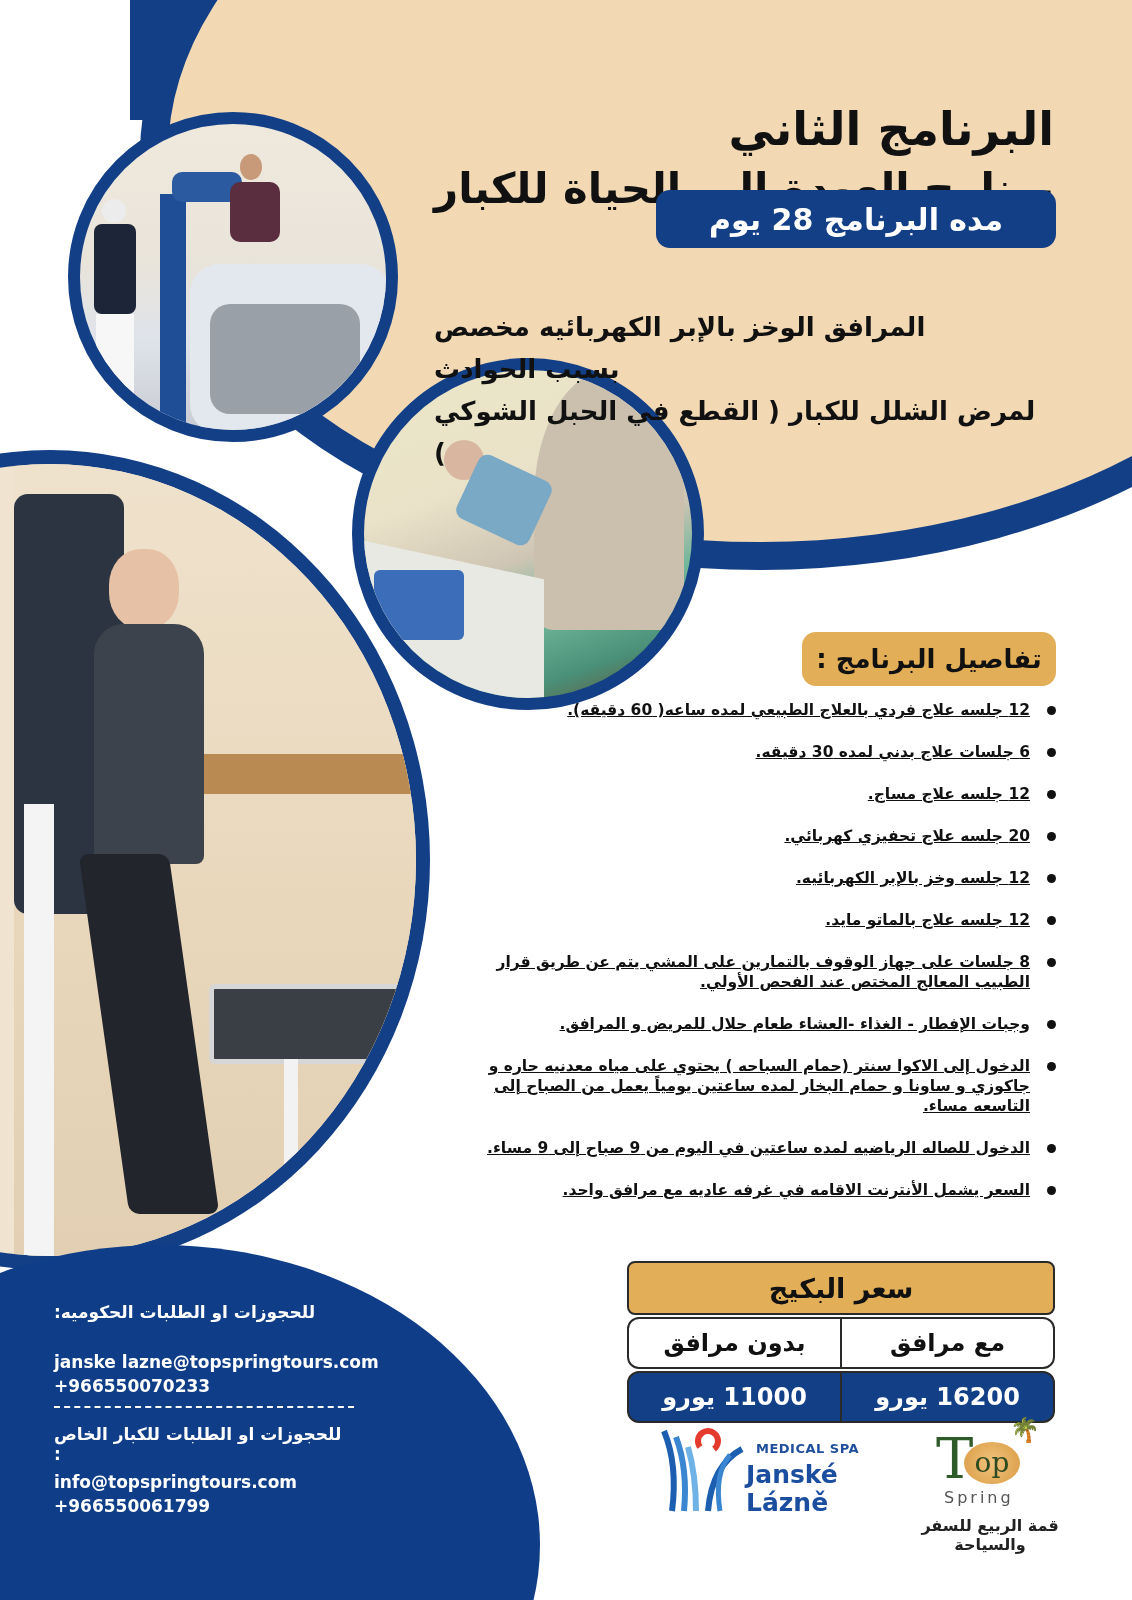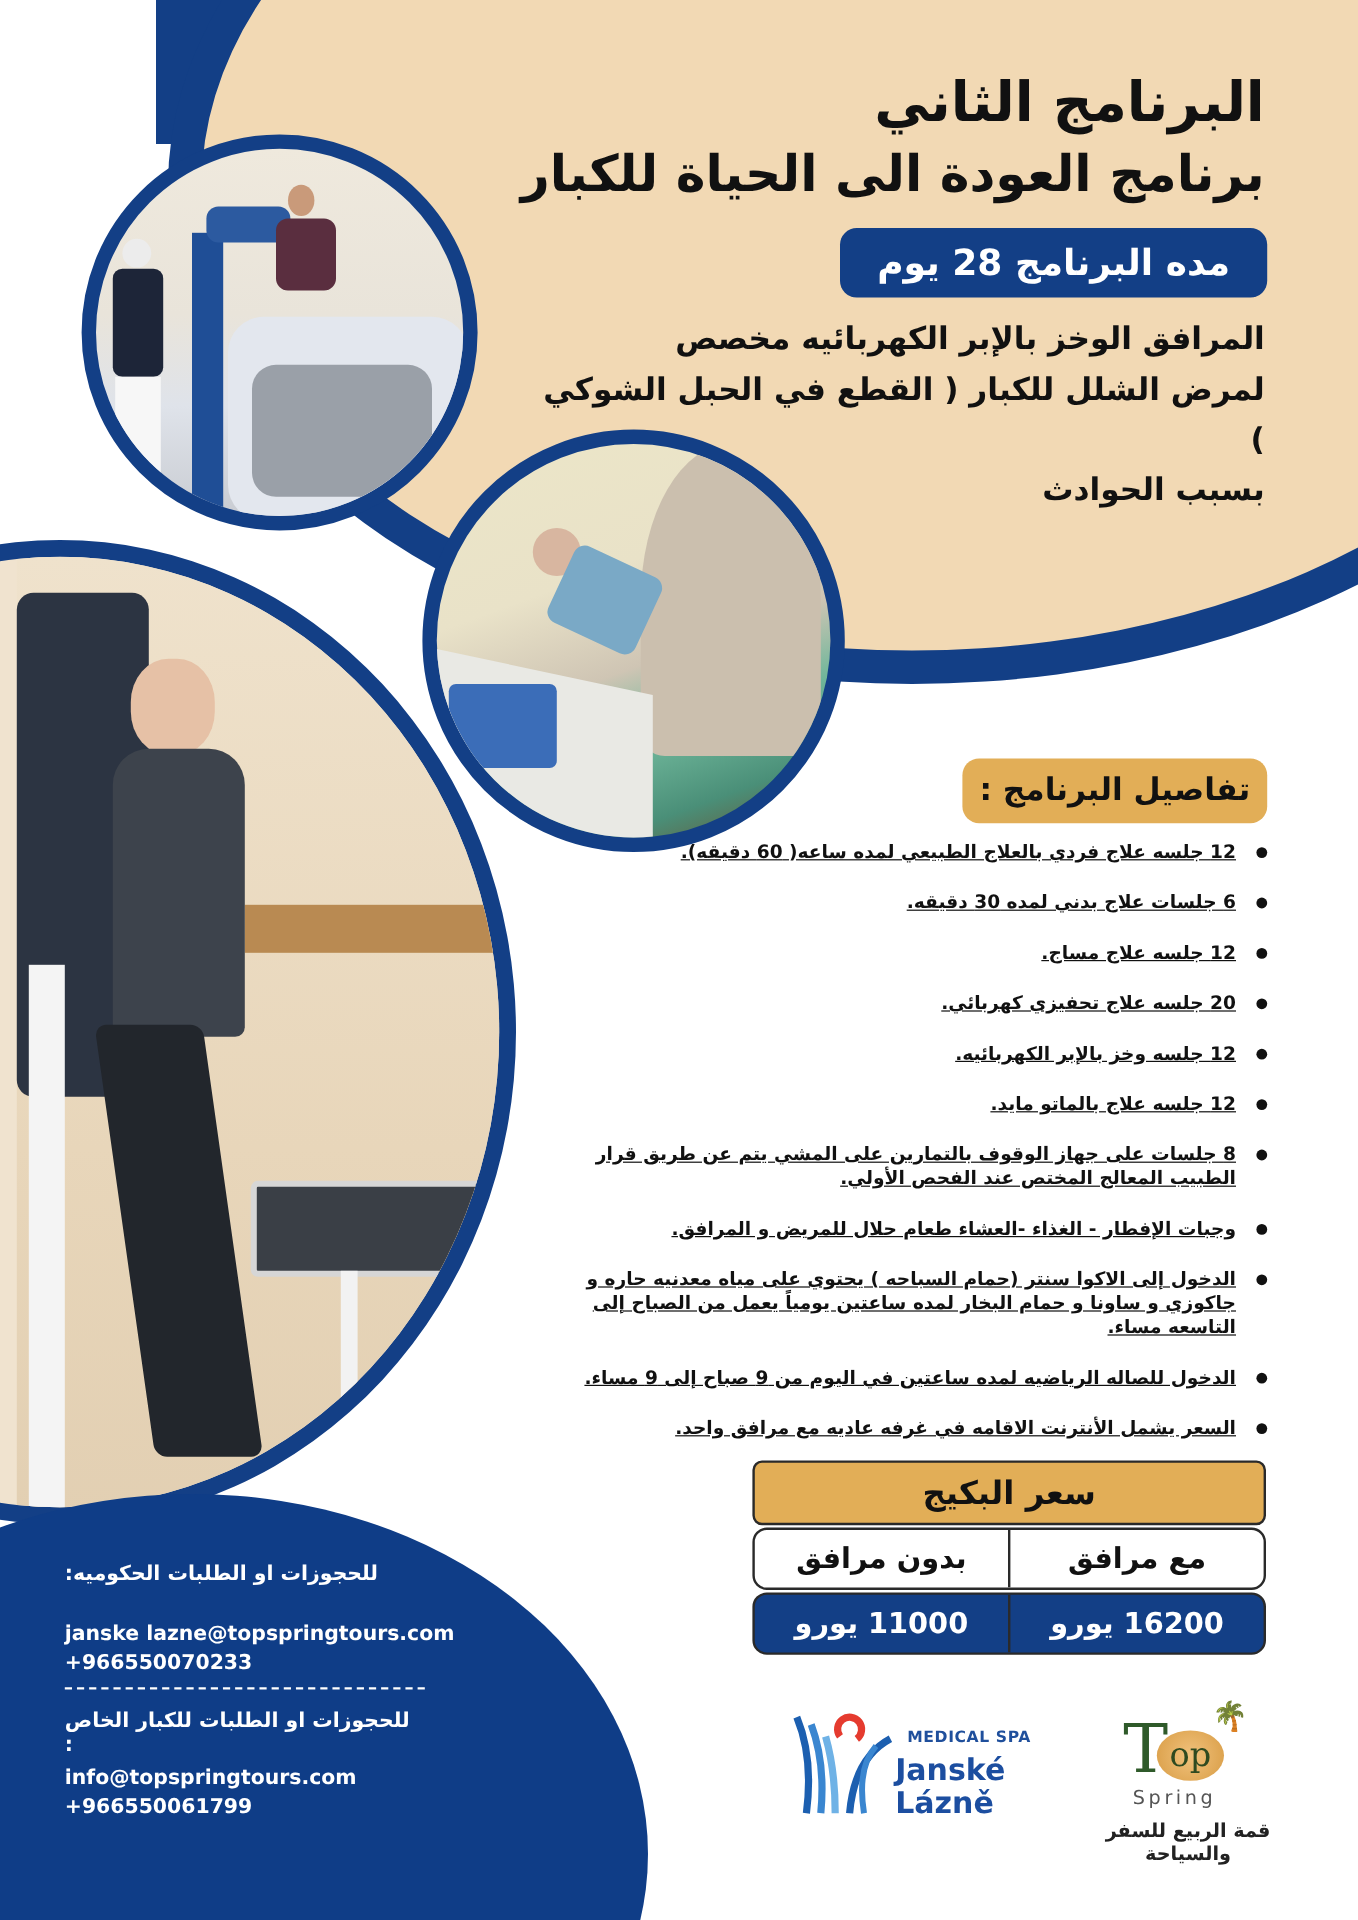--- a/index.html
+++ b/index.html
@@ -8,24 +8,24 @@
   
   .cream-blob { left:140px; top:-260px; width:1240px; height:830px; border-radius:50%; background:#f2d9b4; border:28px solid #133f86; box-sizing:border-box; }
   .blue-arc-top { left:130px; top:-40px; width:120px; height:160px; background:#133f86; border-radius:0 0 80px 0; }
   .bottom-panel { left:-220px; top:1245px; width:760px; height:600px; border-radius:50%; background:#0f3d87; }
   .left-photo-ring { left:-330px; top:450px; width:760px; height:820px; border-radius:50%; border:14px solid #133f86; background:#f0e3cf; overflow:hidden; box-sizing:border-box; }
   .photo { border-radius:50%; border:12px solid #133f86; box-sizing:border-box; overflow:hidden; }
   .photo-1 { left:68px; top:112px; width:330px; height:330px; background:linear-gradient(180deg,#efe9dd 0%,#e9e4da 45%,#dfe3ea 70%,#c9ccd2 100%); }
   .photo-2 { left:352px; top:358px; width:352px; height:352px; background:linear-gradient(160deg,#ece6c8 0%,#e9e2c8 35%,#cfc5b4 55%,#6fb69a 70%,#4a8f78 85%,#6b4b2a 100%); }
   .photo-inner-shape { position:absolute; }
   
-  .rtl { direction:rtl; text-align:right; }
+  .rtl { direction:rtl; text-align:left;margin-top:44px; }
   .title-1 { right:78px; top:58px; font-size:46px; font-weight:bold; color:#111; }
   .title-2 { right:78px; top:120px; font-size:42px; font-weight:bold; color:#111; }
-  .duration-pill { right:76px; top:190px; width:356px; height:58px; background:#133f86; border-radius:14px; color:#fff; font-size:30px; font-weight:bold; display:flex; align-items:center; justify-content:center; direction:rtl; }
+  .duration-pill { right:76px; top:190px; width:400px; height:58px; background:#133f86; border-radius:14px; color:#fff; font-size:30px; font-weight:bold; display:flex; align-items:center; justify-content:center; direction:rtl; }
   .desc { right:78px; top:262px; width:620px; font-size:26px; font-weight:bold; line-height:42px; color:#111; }
   .details-pill { right:76px; top:632px; width:254px; height:54px; background:#e2ae57; border-radius:14px; font-size:26px; font-weight:bold; display:flex; align-items:center; justify-content:center; direction:rtl; color:#111; }
   .list { right:76px; top:700px; width:620px; margin:0; padding:0; list-style:none; }
   .list li { position:relative; padding-right:26px; font-size:15.5px; font-weight:bold; line-height:20px; margin-bottom:22px; direction:rtl; text-align:right; color:#111;text-decoration:underline; }
   .list li .bullet { position:absolute; right:0; top:6px; width:9px; height:9px; border-radius:50%; background:#111; }
   
   .price { left:627px; top:1217px; width:428px; }
   .price-head { height:50px; background:#e2ae57; border:2px solid #2a2a2a; border-radius:8px; display:flex; align-items:center; justify-content:center; font-size:27px; font-weight:bold; color:#111; }
   .price-row { display:flex; direction:rtl; height:48px; border:2px solid #2a2a2a; border-radius:12px; overflow:hidden; margin-top:2px; }
   .price-row .cell { flex:1; display:flex; align-items:center; justify-content:center; font-size:24px; font-weight:bold; }
@@ -85,22 +85,22 @@
   <div class="photo-inner-shape" style="left:0;top:190px;width:180px;height:140px;background:#e9e9e4;transform:skewY(12deg);"></div>
   <div class="photo-inner-shape" style="left:10px;top:200px;width:90px;height:70px;background:#3b6db8;border-radius:6px;"></div>
 </div>
 
 <div class="abs rtl title-1">البرنامج الثاني</div>
 <div class="abs rtl title-2">برنامج العودة الى الحياة للكبار</div>
 <div class="abs duration-pill">مده البرنامج 28 يوم</div>
 
 <div class="abs rtl desc">
   <div>المرافق الوخز بالإبر الكهربائيه مخصص</div>
+  <div>بسبب الحوادث</div>
   <div>لمرض الشلل للكبار ( القطع في الحبل الشوكي )</div>
-  <div>بسبب الحوادث</div>
 </div>
 
 <div class="abs details-pill">تفاصيل البرنامج :</div>
 
 <ul class="abs list">
   <li><span class="bullet"></span><span>12 جلسه علاج فردي بالعلاج الطبيعي لمده ساعه( 60 دقيقه).</span></li>
   <li><span class="bullet"></span><span>6 جلسات علاج بدني لمده 30 دقيقه.</span></li>
   <li><span class="bullet"></span><span>12 جلسه علاج مساج.</span></li>
   <li><span class="bullet"></span><span>20 جلسه علاج تحفيزي كهربائي.</span></li>
   <li><span class="bullet"></span><span>12 جلسه وخز بالإبر الكهربائيه.</span></li>

